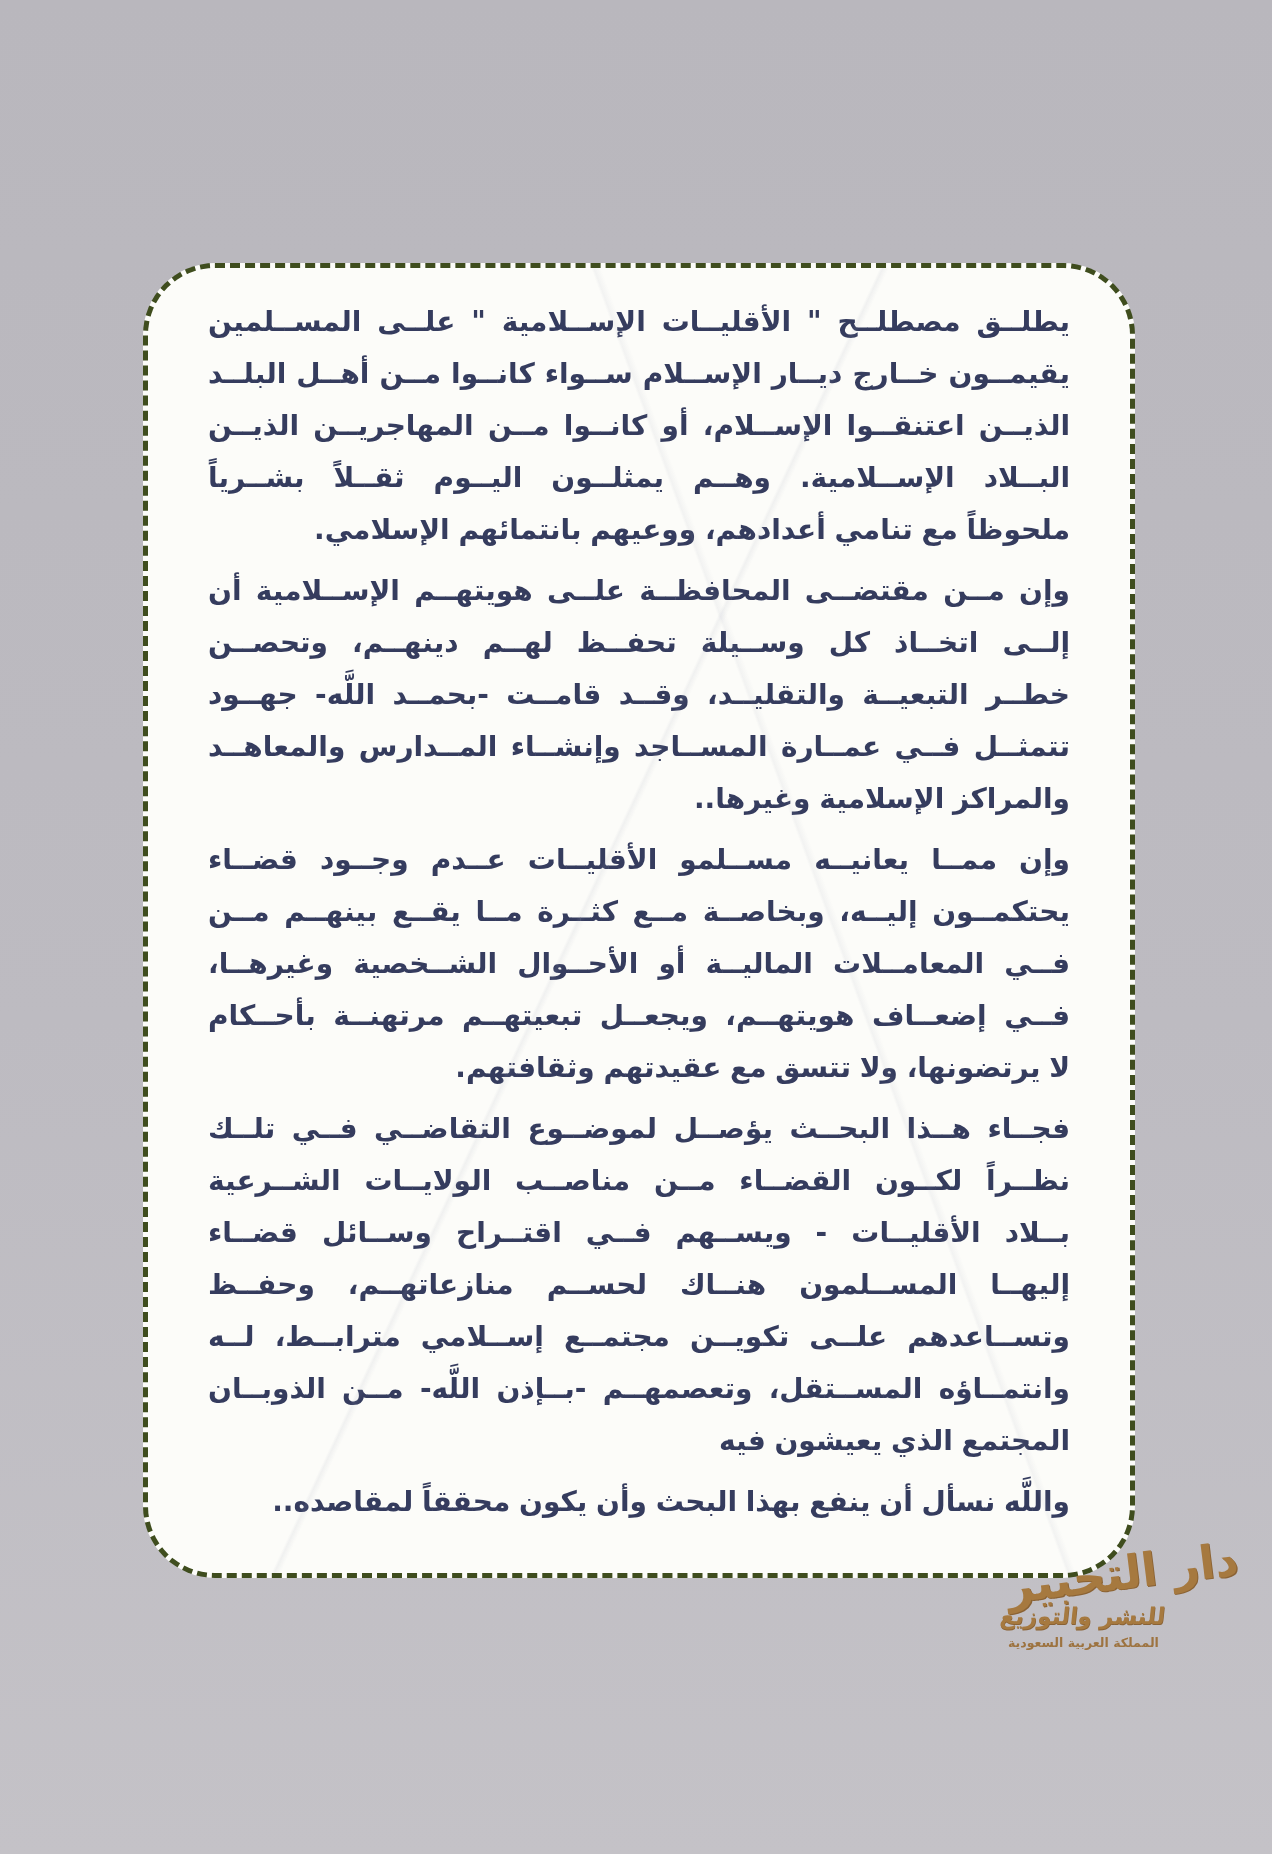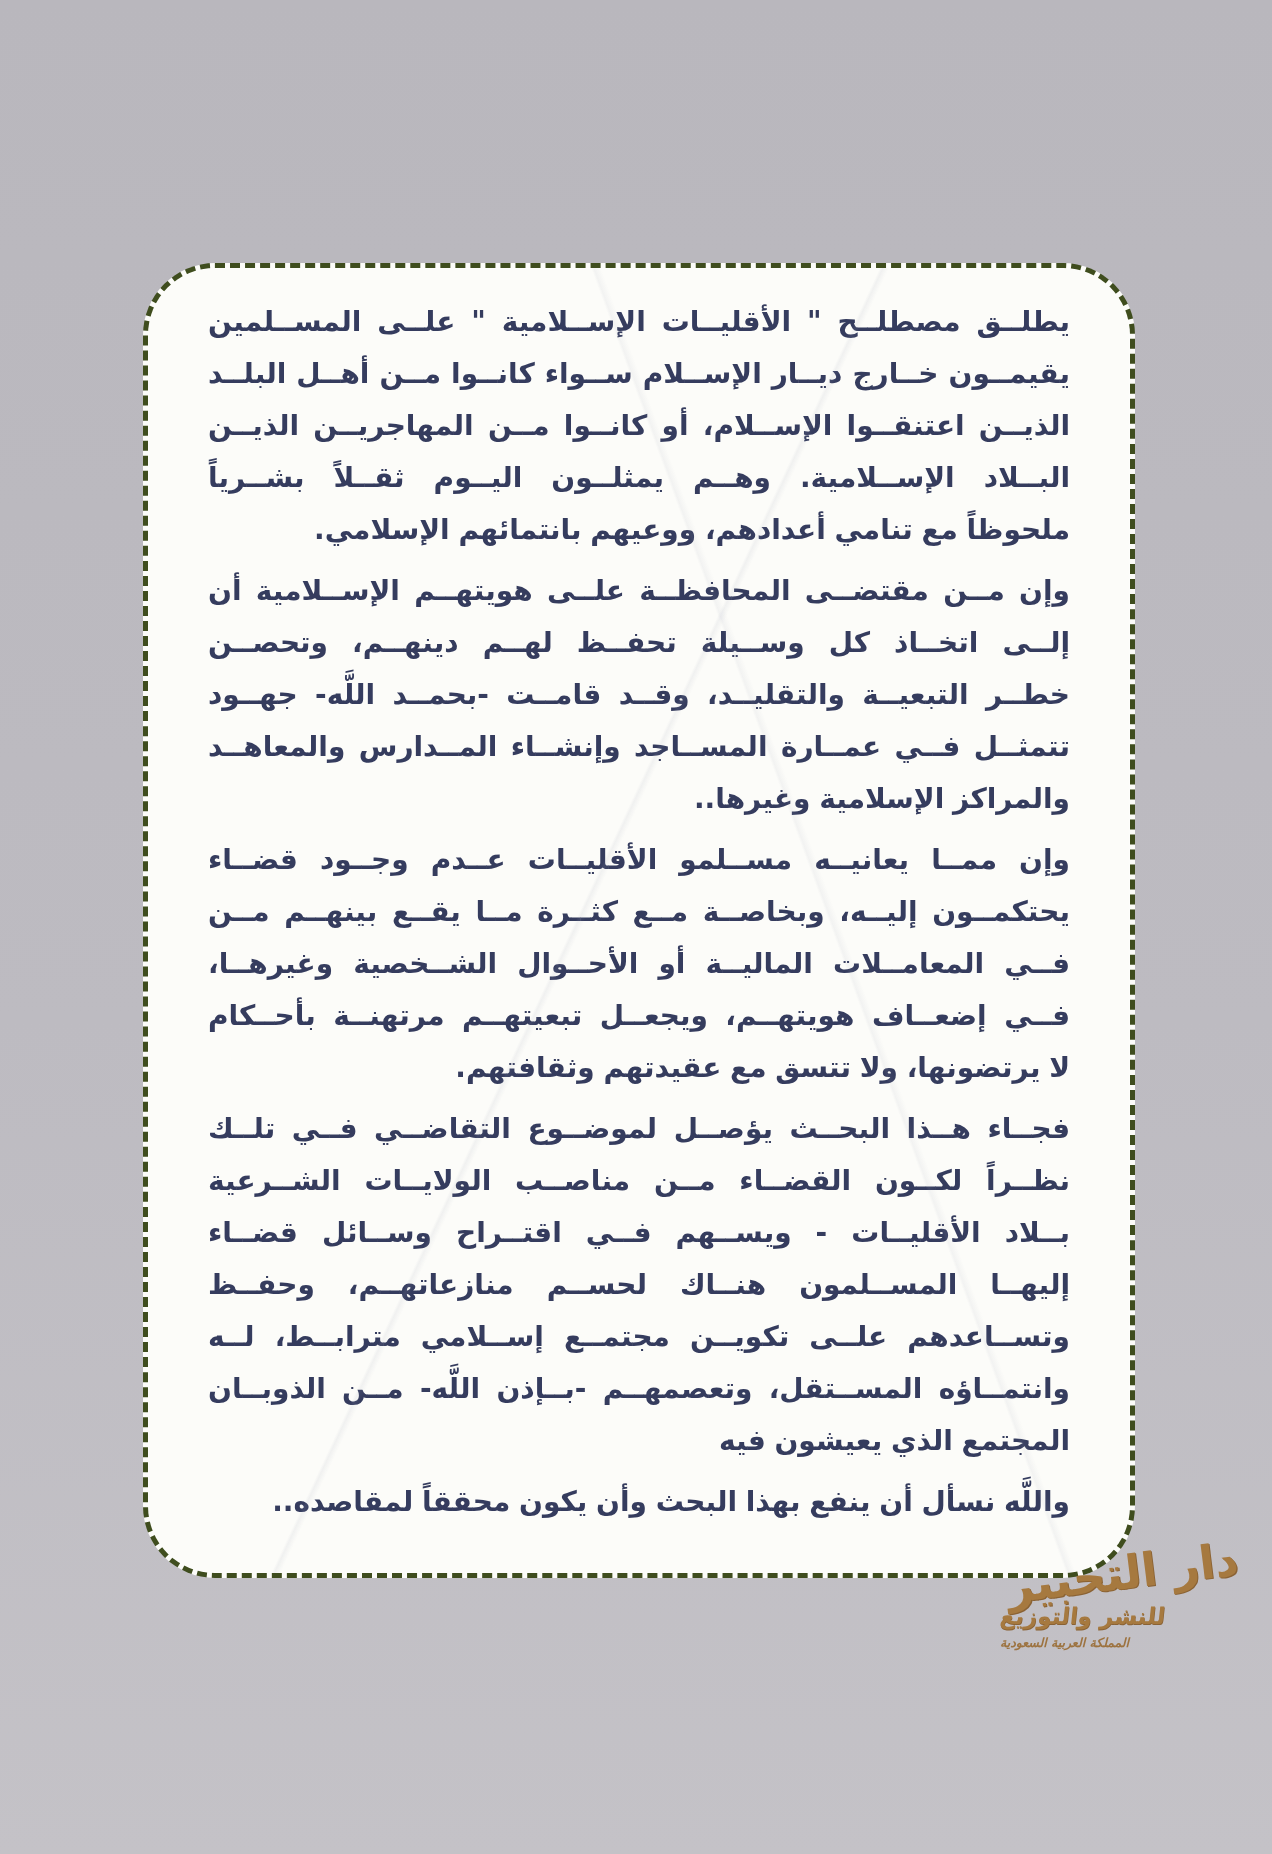--- a/index.html
+++ b/index.html
@@ -91,23 +91,22 @@
   .logo-sub {
     font-size: 23px;
     font-weight: bold;
     margin: 4px 30px 0 0;
     transform: skewX(-6deg);
     text-shadow: 0.5px 0.5px 0 #8a6234;
   }
   .logo-country {
     font-size: 12.5px;
     font-weight: bold;
-    margin: 6px 16px 0 0;
+    margin: 6px 16px 0 8px;
     color: #9d7340;
-    font-style: italic;
   }
 </style>
 </head>
 <body>
 
 <div class="card">
   <div class="text-wrap">
 
     <div class="para">
       <div class="line">يطلــق مصطلــح " الأقليــات الإســلامية " علــى المســلمين الذيــن</div>

